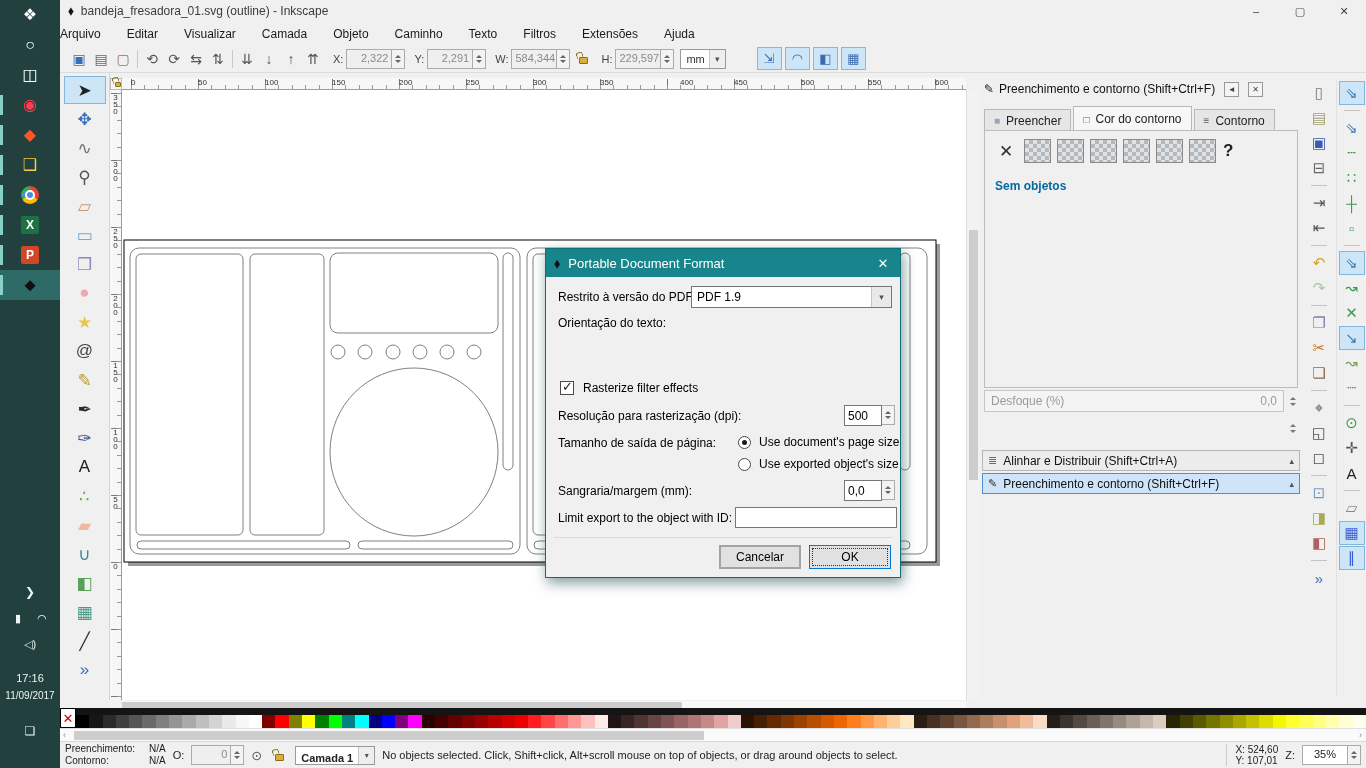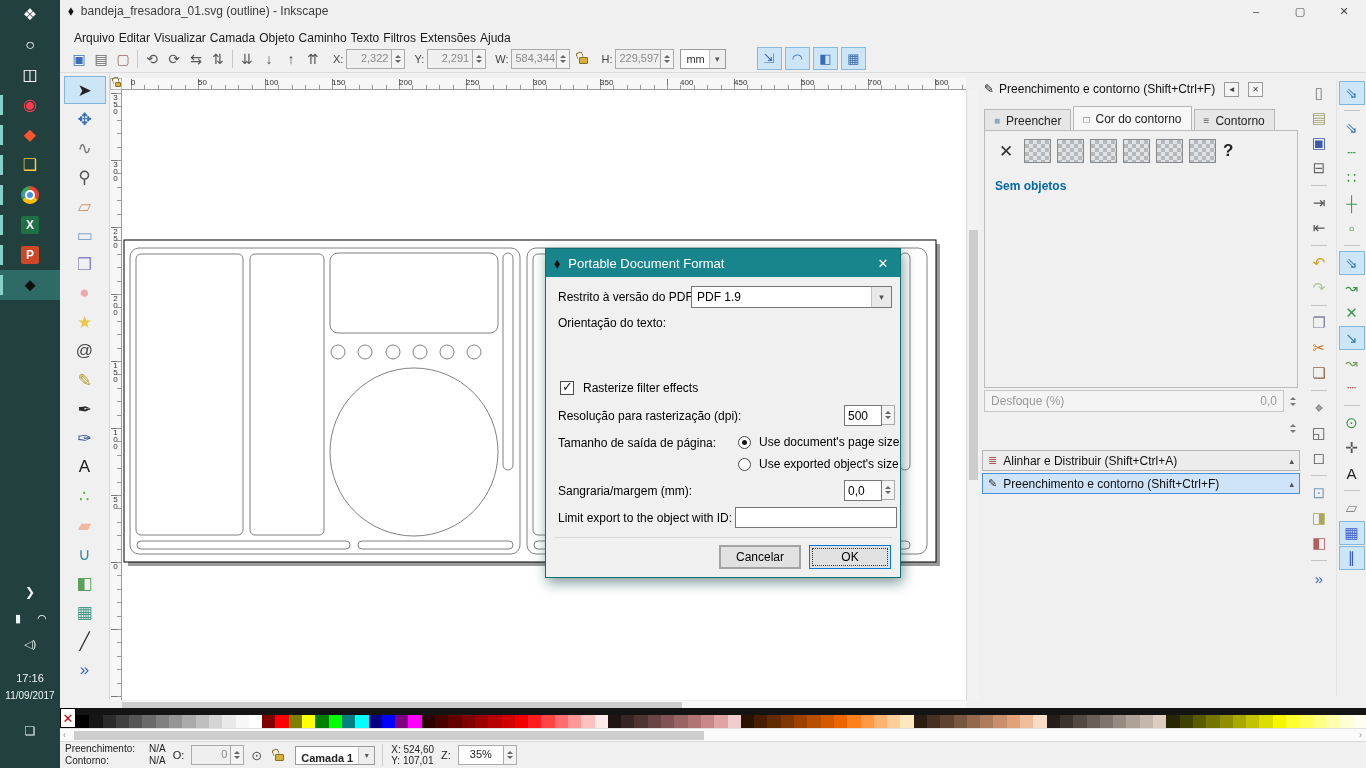--- a/index.html
+++ b/index.html
@@ -13,21 +13,21 @@
 .tb-item.boxed .tb-glyph{width:18px;height:18px;font-size:12px;font-weight:bold;display:flex;align-items:center;justify-content:center;border-radius:2px}
 .tb-item.chrome .tb-glyph{width:18px;height:18px;border-radius:50%;background:conic-gradient(#ea4335 0 33%,#fbbc05 0 66%,#34a853 0 100%);color:transparent;position:relative}
 .tb-item.chrome .tb-glyph::after{content:"";position:absolute;inset:4px;border-radius:50%;background:#4a90e2;border:2px solid #fff}
 .tray-item{position:absolute;left:0;width:60px;text-align:center;color:#eef6f4}
 
 #window{position:absolute;left:60px;top:0;width:1306px;height:768px;background:#f0f0f0}
 #titlebar{height:22px;display:flex;align-items:center;padding-left:8px;gap:7px;font-size:12px;color:#3c3c3c}
 #title-logo{font-size:13px;color:#141414}
 #win-controls{margin-left:auto;display:flex}
 .win-btn{width:44px;height:22px;display:flex;align-items:center;justify-content:center;font-size:11px;color:#444}
-#menubar{height:23px;display:flex;align-items:flex-end;padding-left:14px;gap:4px;font-size:12px;color:#1a1a1a}
+#menubar{height:23px;display:flex;align-items:center;gap:26px;font-size:12px;color:#1a1a1a}
 #toolbar{height:28px;border-bottom:1px solid #dcdcdc;display:flex;align-items:center;gap:3px;padding-left:8px;font-size:11px;color:#333}
 .cmd-icon{width:22px;height:22px;display:flex;align-items:center;justify-content:center;font-size:14px}
 .cmd-icon.sep{width:7px}
 .cmd-icon.sep::after{content:"";width:1px;height:18px;background:#c9c9c9}
 .fld-label{margin-left:6px;color:#444}
 .numfield{display:flex;align-items:center;height:20px}
 .numfield .val{width:46px;height:20px;border:1px solid #ababab;background:#efefef;color:#8a8a8a;text-align:right;padding:2px 3px;font-size:11px}
 .spin-col{display:flex;flex-direction:column;align-items:center;justify-content:center;width:13px;height:20px;border:1px solid #ababab;border-left:none;background:#f3f3f3}
 .spin-col i{display:block;width:0;height:0;border:3px solid transparent}
 .spin-col i.up{border-bottom-color:#666;margin-bottom:2px}
@@ -415,21 +415,21 @@
         <span class="rl-num" style="left: 76px;">50</span>
         <span class="rl-num" style="left: 143px;">100</span>
         <span class="rl-num" style="left: 210px;">150</span>
         <span class="rl-num" style="left: 277px;">200</span>
         <span class="rl-num" style="left: 344px;">250</span>
         <span class="rl-num" style="left: 411px;">300</span>
         <span class="rl-num" style="left: 478px;">350</span>
         <span class="rl-num" style="left: 558px;">400</span>
         <span class="rl-num" style="left: 612px;">450</span>
         <span class="rl-num" style="left: 679px;">500</span>
-        <span class="rl-num" style="left: 746px;">700</span>
+        <span class="rl-num" style="left: 746px;">550</span>
         <span class="rl-num" style="left: 813px;">600</span>
       </div>
 
     <div id="ruler-left">
 
     <span class="rl-num vert" style="top: 3px;">350</span>
         <span class="rl-num vert" style="top: 70px;">300</span>
         <span class="rl-num vert" style="top: 137px;">250</span>
         <span class="rl-num vert" style="top: 204px;">200</span>
         <span class="rl-num vert" style="top: 271px;">150</span>
@@ -890,20 +890,21 @@
           <i class="up"></i>
           <i class="dn"></i>
         </span>
     </div>
     <span class="mini-icon">⊙</span>
     <span class="lock-body"></span>
     <div id="layer-dd">
       <span>Camada 1</span>
       <span class="dd-btn">▾</span>
     </div>
+    <span id="status-msg">No objects selected. Click, Shift+click, Alt+scroll mouse on top of objects, or drag around objects to select.</span>
     <div id="coords"><span>X: 524,60</span>
 <span>Y: 107,01</span></div>
     <span>Z:</span>
     <div class="numfield" id="z-field">
       <span class="val">35%</span>
       <span class="spin-col">
           <i class="up"></i>
           <i class="dn"></i>
         </span>
     </div>

